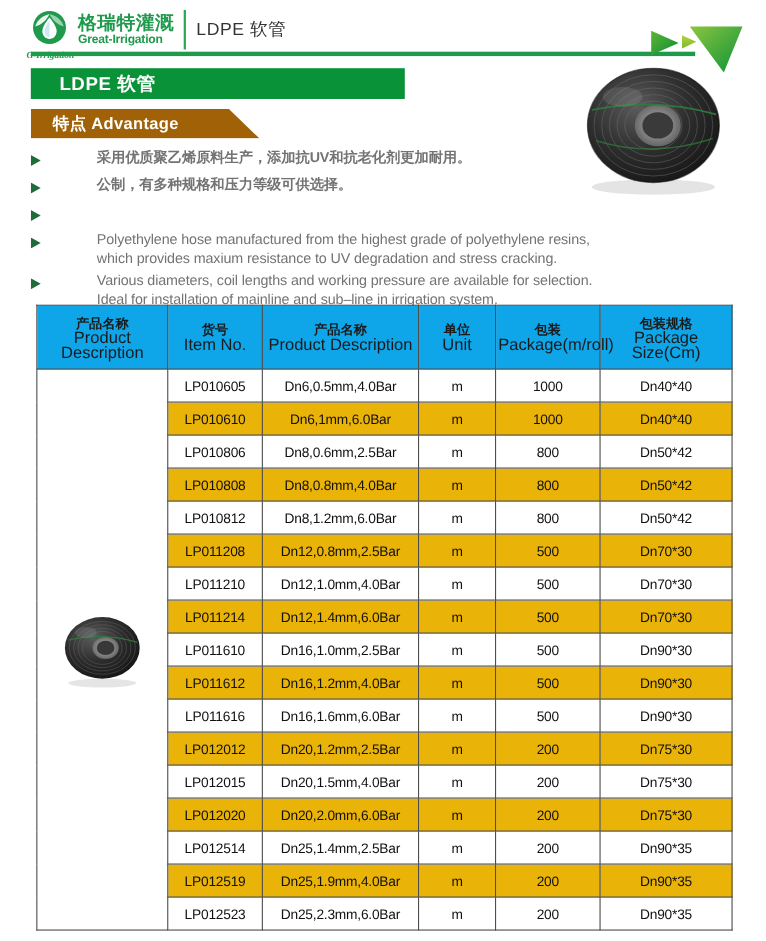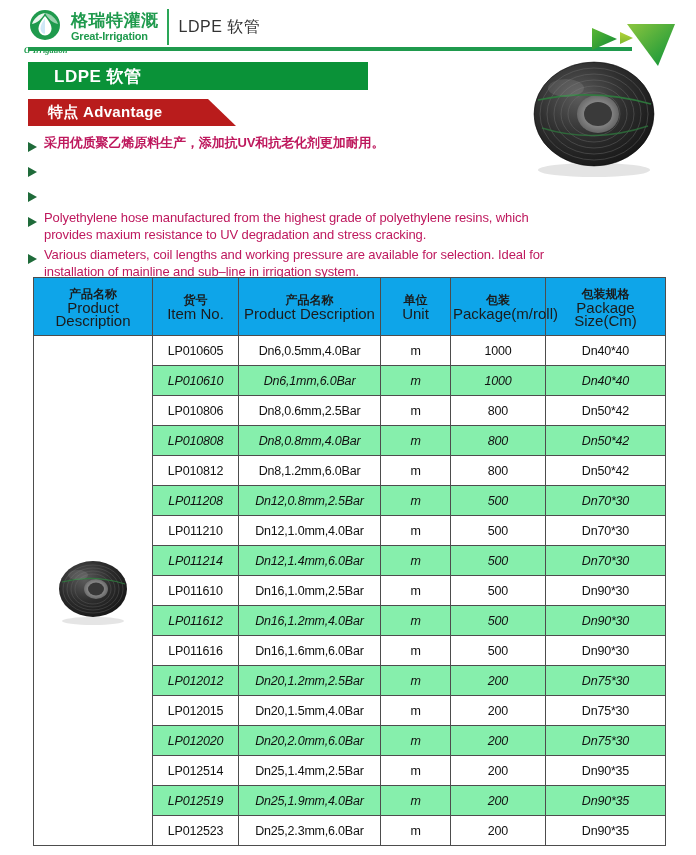--- a/index.html
+++ b/index.html
@@ -118,21 +118,21 @@
     margin-left: 26px;
     letter-spacing: 0.5px;
   }
 
   .advantage-bar {
     position: absolute;
     left: 28px;
     top: 99px;
     width: 208px;
     height: 27px;
-    background: #b91c1c;
+    background: #a16207;
     display: flex;
     align-items: center;
     clip-path: polygon(0 0, 180px 0, 208px 27px, 0 27px);
   }
 
   .advantage-bar span {
     color: #ffffff;
     font-size: 15px;
     font-weight: 700;
     margin-left: 20px;
@@ -153,23 +153,24 @@
     margin-bottom: 3px;
   }
 
   .bullet-mark {
     flex: 0 0 16px;
     margin-top: 4px;
   }
 
   .bullet-text {
     font-size: 13px;
-    color: #be185d;
+    color: #737373;
     line-height: 17px;
     letter-spacing: -0.1px;
+    margin-left: 44px;
   }
 
   .bullet-text.cn { font-weight: 700; font-size: 13px; }
 
   
   .hero-photo {
     position: absolute;
     right: 18px;
     top: 52px;
     width: 170px;
@@ -217,22 +218,21 @@
 
   .spec-table tbody td {
     height: 30px;
     font-size: 12.5px;
     color: #111111;
     background: #ffffff;
     letter-spacing: -0.2px;
   }
 
   .spec-table tbody tr.alt td {
-    background: #86efac;
-    font-style: italic;
+    background: #eab308;
   }
 
   td.photo-cell {
     background: #ffffff !important;
     vertical-align: middle;
     padding: 0;
   }
 
   .coil-img {
     width: 96px;
@@ -353,20 +353,21 @@
         </svg>
     </span>
     <span class="bullet-text cn">采用优质聚乙烯原料生产，添加抗UV和抗老化剂更加耐用。</span>
   </div>
   <div class="bullet">
     <span class="bullet-mark">
       <svg width="10" height="10" viewBox="0 0 10 10">
           <polygon points="0,0 9,5 0,10" fill="#1f6b3a"></polygon>
         </svg>
     </span>
+    <span class="bullet-text cn">公制，有多种规格和压力等级可供选择。</span>
   </div>
   <div class="bullet">
     <span class="bullet-mark">
       <svg width="10" height="10" viewBox="0 0 10 10">
           <polygon points="0,0 9,5 0,10" fill="#1f6b3a"></polygon>
         </svg>
     </span>
   </div>
   <div class="bullet">
     <span class="bullet-mark">

